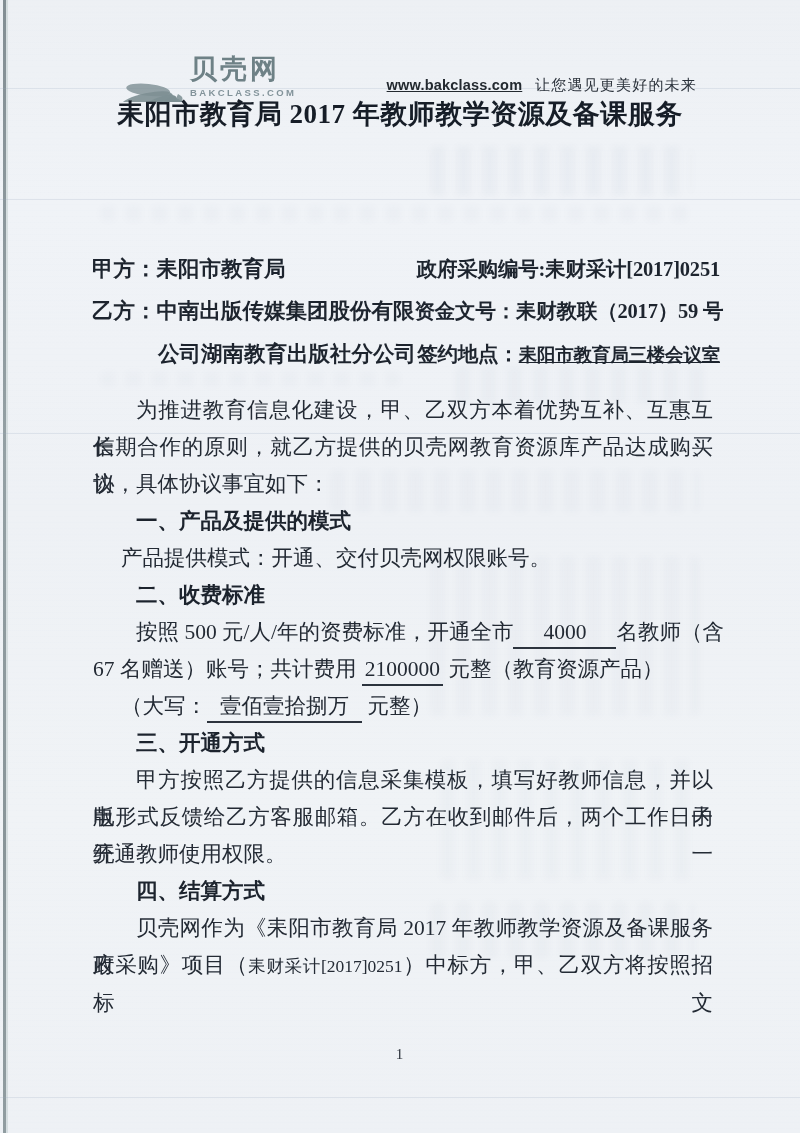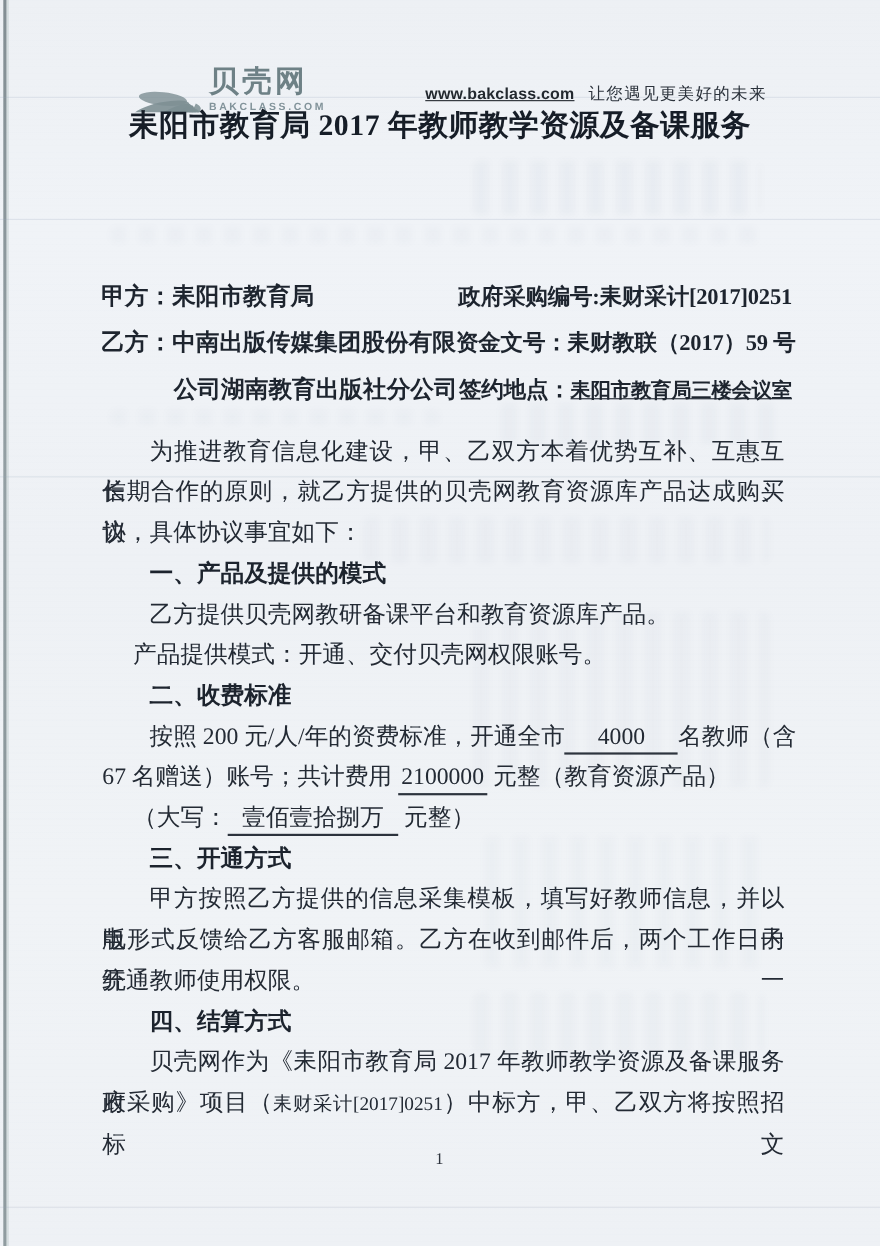--- a/index.html
+++ b/index.html
@@ -21,21 +21,21 @@
   .b1{left:430px;top:146px;width:262px;height:50px;}
   .b2{left:100px;top:206px;width:590px;height:15px;opacity:.22;}
   .b3{left:455px;top:366px;width:250px;height:38px;opacity:.26;}
   .b4{left:330px;top:470px;width:370px;height:42px;opacity:.22;}
   .b5{left:430px;top:556px;width:270px;height:160px;opacity:.22;}
   .b6{left:440px;top:760px;width:260px;height:120px;opacity:.2;}
   .b7{left:430px;top:902px;width:265px;height:56px;opacity:.24;}
   .b8{left:100px;top:372px;width:300px;height:14px;opacity:.2;}
 
   
-  .logo{position:absolute;left:108px;top:50px;display:flex;align-items:flex-end;}
+  .logo{position:absolute;left:108px;top:50px;display:flex;align-items:flex-start;}
   .logo-icon{width:80px;height:52px;flex:none;}
   .logo-text{display:flex;flex-direction:column;line-height:1;margin-left:2px;margin-top:6px;
     font-family:"Liberation Sans","DejaVu Sans",sans-serif;}
   .brand{font-size:27px;font-weight:700;color:#6e8186;letter-spacing:3px;}
   .brand-sub{font-size:9.5px;font-weight:700;letter-spacing:2.4px;color:#82939a;margin-top:5px;}
   .tagline{position:absolute;top:76px;right:103px;font-size:15px;color:#2b323b;white-space:nowrap;}
   .tagline .url{font-weight:700;text-decoration:underline;letter-spacing:.2px;
     font-family:"Liberation Sans","DejaVu Sans",sans-serif;font-size:14.5px;color:#23292f;}
   .tagline .slogan{margin-left:9px;letter-spacing:1.2px;}
 
@@ -138,26 +138,25 @@
       </div>
     </div>
   </section>
 
   <section class="doc-body">
     <div class="bl full ind">为推进教育信息化建设，甲、乙双方本着优势互补、互惠互信、</div>
     <div class="bl full">长期合作的原则，就乙方提供的贝壳网教育资源库产品达成购买协</div>
     <div class="bl">议，具体协议事宜如下：</div>
 
     <div class="bl bold ind">一、产品及提供的模式</div>
-    <div class="bl ind">乙方提供贝壳网教研备课平台和教育资源库产品。</div>
     <div class="bl ind-sm">产品提供模式：开通、交付贝壳网权限账号。</div>
 
     <div class="bl bold ind">二、收费标准</div>
     <div class="bl ind">
-      <span>按照 200 元/人/年的资费标准，开通全市</span><span class="u u-count">4000</span><span>名教师（含</span>
+      <span>按照 500 元/人/年的资费标准，开通全市</span><span class="u u-count">4000</span><span>名教师（含</span>
     </div>
     <div class="bl">
       <span>67 名赠送）账号；共计费用 </span><span class="u u-amt">2100000</span><span> 元整（教育资源产品）</span>
     </div>
     <div class="bl ind-sm">
       <span>（大写：</span><span class="u u-words">壹佰壹拾捌万</span><span> 元整）</span>
     </div>
 
     <div class="bl bold ind">三、开通方式</div>
     <div class="bl full ind">甲方按照乙方提供的信息采集模板，填写好教师信息，并以电子</div>

